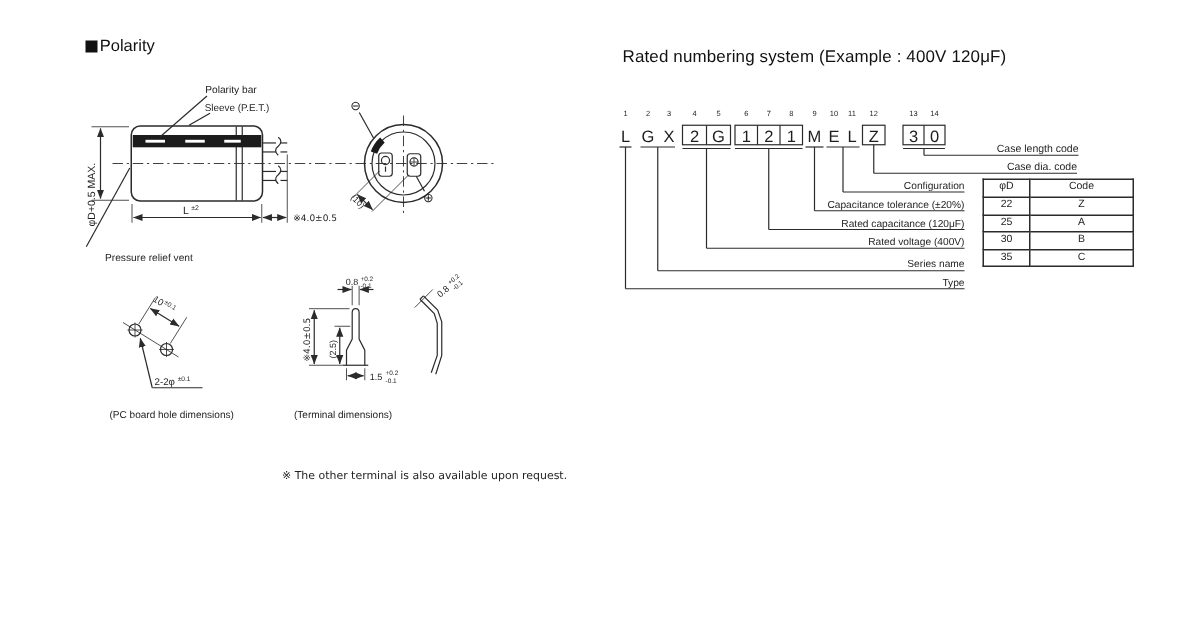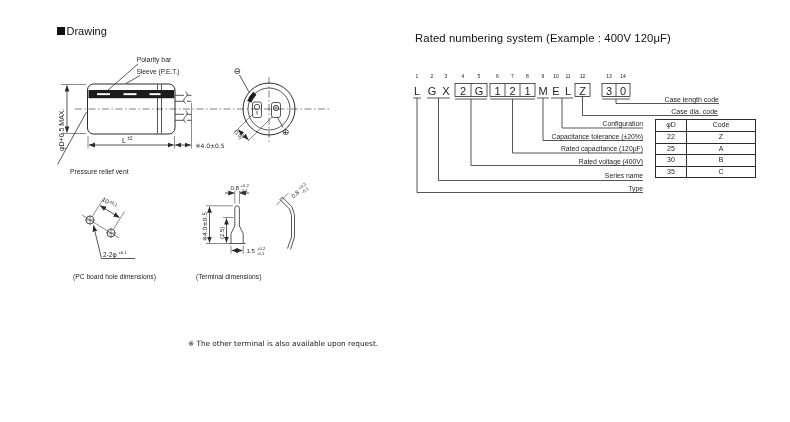--- a/index.html
+++ b/index.html
@@ -8,37 +8,37 @@
   .canvas svg{position:absolute;left:0;top:0;}
   .hdr-left{position:absolute;left:57px;top:25px;font-size:11px;color:#111;display:flex;align-items:center;}
   .hdr-left .sq{display:inline-block;width:7.5px;height:7.5px;background:#111;margin-right:2px;}
   .hdr-right{position:absolute;left:415px;top:32px;font-size:11.3px;color:#111;letter-spacing:.1px;}
   .dia-table{position:absolute;left:655px;top:119px;width:101px;border-collapse:collapse;
              font-size:7px;color:#1e1e1e;text-align:center;table-layout:fixed;}
   .dia-table th,.dia-table td{border:1px solid #2b2b2b;padding:0;font-weight:normal;height:10.5px;line-height:10.5px;}
   .dia-table th{height:11px;}
   .dia-table .c1{width:30px;}
   .footnote{position:absolute;left:188px;top:310px;font-size:7.3px;line-height:13.5px;color:#222;
-            font-family:"DejaVu Sans","Liberation Sans",sans-serif;margin-top:27px;}
+            font-family:"DejaVu Sans","Liberation Sans",sans-serif;}
   .footnote .l2{margin-left:11px;}
   text{fill:#1e1e1e;font-family:"Liberation Sans",sans-serif;}
   .dj{font-family:"DejaVu Sans","Liberation Sans",sans-serif;}
   .ln{stroke:#2b2b2b;stroke-width:0.8;fill:none;}
   .thin{stroke:#2b2b2b;stroke-width:0.55;fill:none;}
   .thick{stroke:#2b2b2b;stroke-width:1;fill:none;}
   .cl{stroke:#2b2b2b;stroke-width:0.6;fill:none;stroke-dasharray:7 2.5 1.5 2.5;}
 </style>
 </head>
 <body>
 
 <div class="canvas">
 
   <div class="hdr-left">
     <span class="sq"></span>
-    <span>Drawing</span>
+    <span>Polarity</span>
   </div>
 
   <div class="hdr-right">Rated numbering system (Example : 400V 120μF)</div>
 
   <svg width="790" height="422" viewBox="0 0 790 422">
     <defs>
       <marker id="ar" viewBox="0 0 8 8" refX="7.5" refY="4" markerWidth="8" markerHeight="8" orient="auto-start-reverse" markerUnits="strokeWidth">
         <path d="M0,1 L7.8,4 L0,7 z" fill="#2b2b2b"></path>
       </marker>
     </defs>

